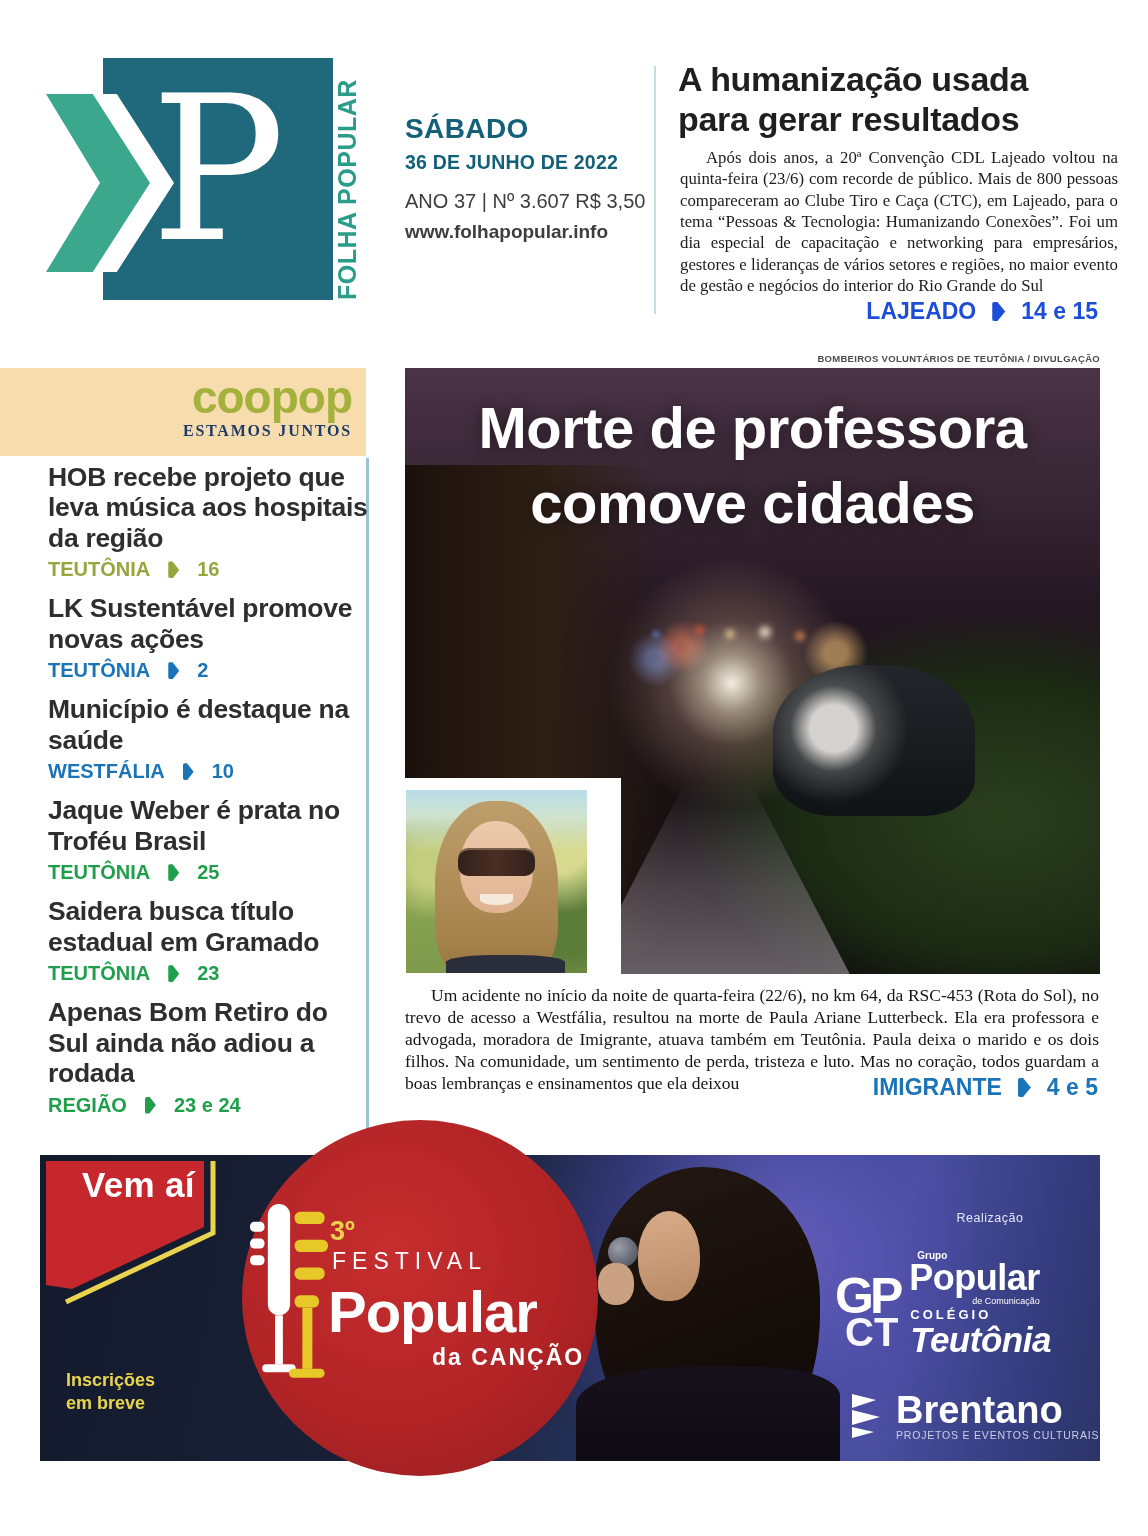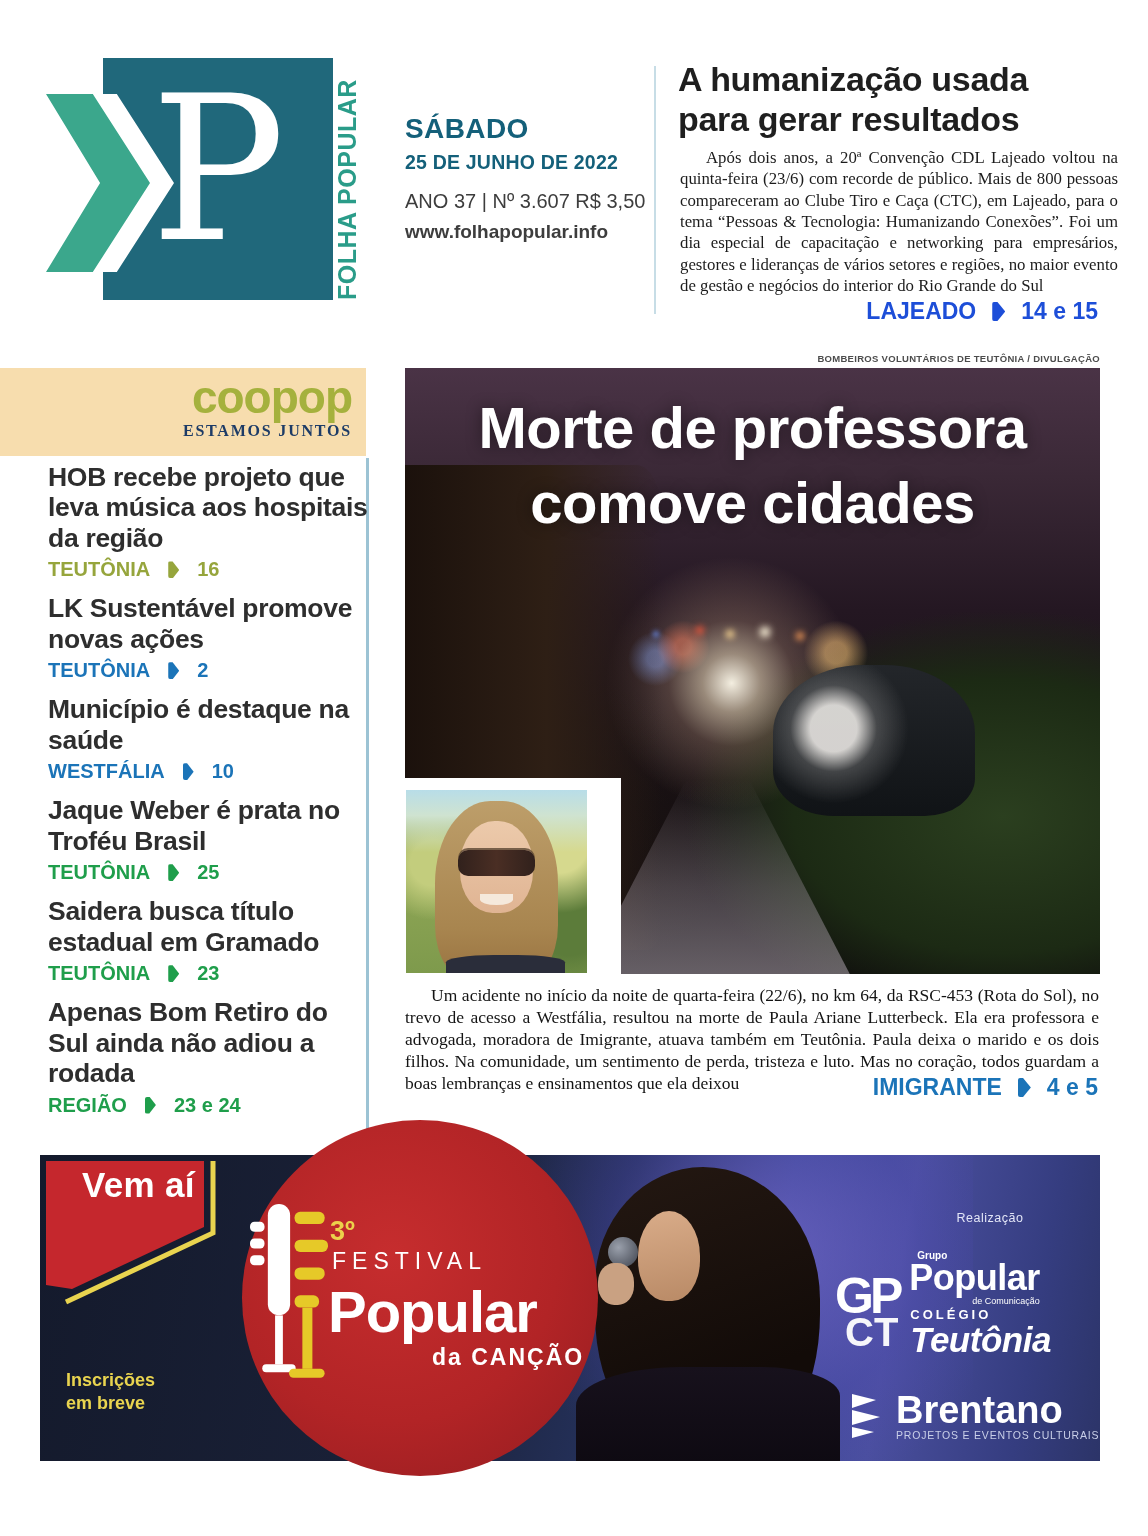--- a/index.html
+++ b/index.html
@@ -123,21 +123,21 @@
 
 <div id="page">
 
   <div class="abs logo-square"></div>
   <div class="abs chev chev-white"></div>
   <div class="abs chev chev-green"></div>
   <div class="abs logo-p">P</div>
   <div class="abs logo-vert">FOLHA POPULAR</div>
 
   <div class="abs date-day">SÁBADO</div>
-  <div class="abs date-full">25 DE JUNHO DE 2022</div>
+  <div class="abs date-full">36 DE JUNHO DE 2022</div>
   <div class="abs edition">ANO 37 | Nº 3.607 R$ 3,50</div>
   <div class="abs website">www.folhapopular.info</div>
   <div class="abs vline1"></div>
 
   <div class="abs top-title ws">A humanização usada
 para gerar resultados</div>
   <div class="abs top-body">Após dois anos, a 20ª Convenção CDL Lajeado voltou na quinta-feira (23/6) com recorde de público. Mais de 800 pessoas compareceram ao Clube Tiro e Caça (CTC), em Lajeado, para o tema “Pessoas &amp; Tecnologia: Humanizando Conexões”. Foi um dia especial de capacitação e networking para empresários, gestores e lideranças de vários setores e regiões, no maior evento de gestão e negócios do interior do Rio Grande do Sul</div>
   <div class="abs tag-row top-tag" style="color: #1d4ed8;">
     <span>LAJEADO</span>
     <span class="arr"></span>

